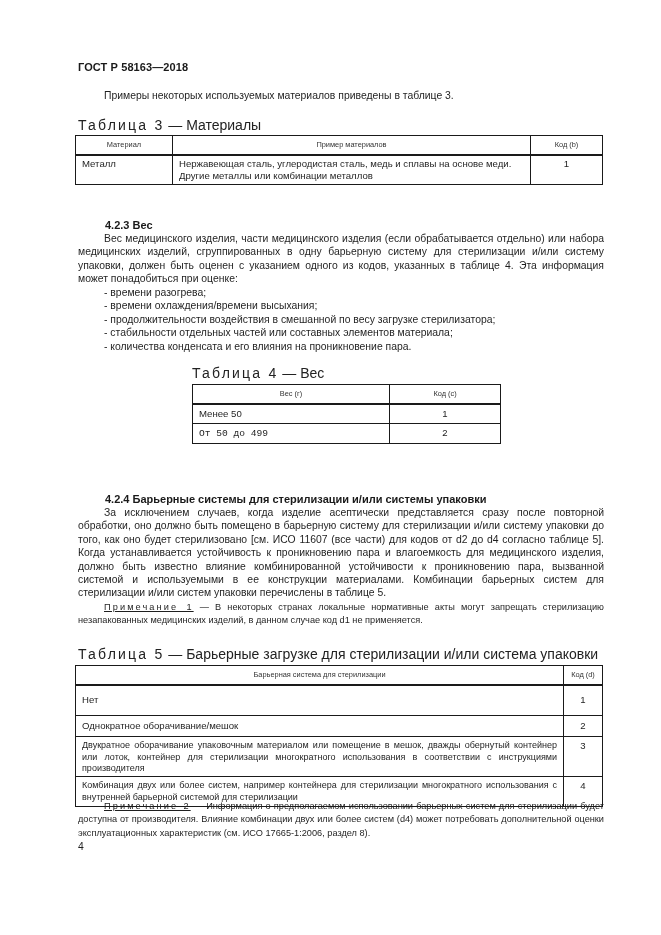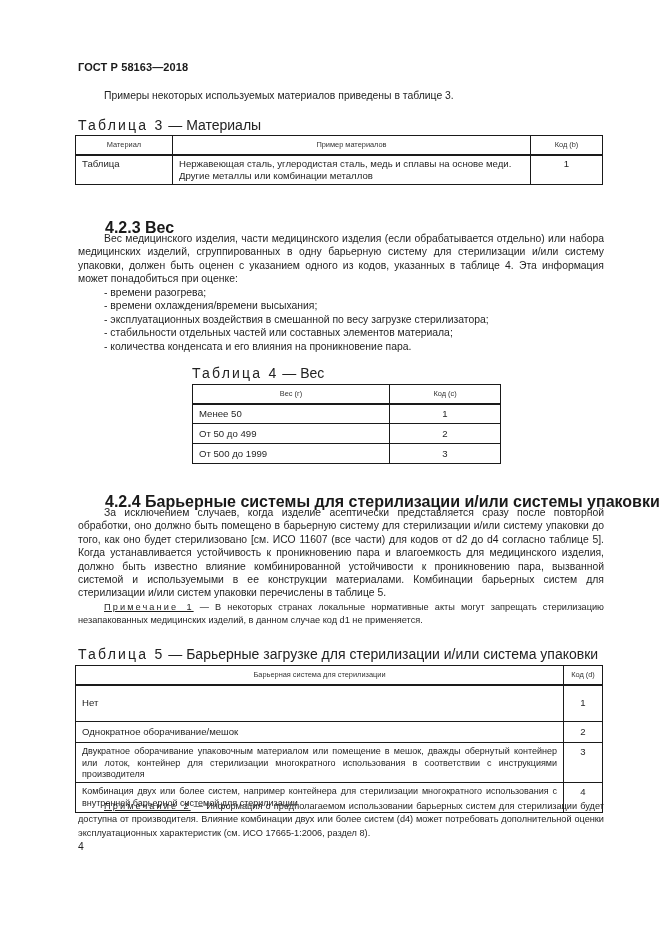--- a/index.html
+++ b/index.html
@@ -28,21 +28,21 @@
       color: #1f1f1f;
     }
     .para.indent { text-indent: 26px; }
     .caption {
       font-size: 14px;
       color: #222;
       white-space: nowrap;
     }
     .spaced { letter-spacing: 2.2px; }
     .section-title {
-      font-size: 16px;
+      font-size: 11px;
       font-weight: bold;
       color: #1a1a1a;
       white-space: nowrap;
     }
     .bullet-list {
       list-style: none;
       margin: 0; padding: 0;
       font-size: 10.4px;
       line-height: 13.4px;
       color: #1f1f1f;
@@ -105,33 +105,33 @@
   </colgroup>
   <thead>
     <tr style="height:19px;">
       <th>Материал</th>
       <th>Пример материалов</th>
       <th>Код (b)</th>
     </tr>
   </thead>
   <tbody>
     <tr style="height:30px;">
-      <td style="padding-top:2px;">Таблица</td>
+      <td style="padding-top:2px;">Металл</td>
       <td style="padding-top:2px;">Нержавеющая сталь, углеродистая сталь, медь и сплавы на основе меди. Другие металлы или комбинации металлов</td>
       <td class="center" style="padding-top:2px;">1</td>
     </tr>
   </tbody>
 </table>
 
 <div class="abs section-title" style="left:105px; top:219px;">4.2.3 Вес</div>
 <div class="abs para indent" style="left:78px; top:232px; width:526px;">Вес медицинского изделия, части медицинского изделия (если обрабатывается отдельно) или набора медицинских изделий, сгруппированных в одну барьерную систему для стерилизации и/или систему упаковки, должен быть оценен с указанием одного из кодов, указанных в таблице 4. Эта информация может понадобиться при оценке:</div>
 <ul class="abs bullet-list" style="left:104px; top:286px;">
   <li>- времени разогрева;</li>
   <li>- времени охлаждения/времени высыхания;</li>
-  <li>- эксплуатационных воздействия в смешанной по весу загрузке стерилизатора;</li>
+  <li>- продолжительности воздействия в смешанной по весу загрузке стерилизатора;</li>
   <li>- стабильности отдельных частей или составных элементов материала;</li>
   <li>- количества конденсата и его влияния на проникновение пара.</li>
 </ul>
 
 <div class="abs caption" style="left:192px; top:365px;">
   <span class="spaced">Таблица 4</span><span> — Вес</span>
 </div>
 
 <table class="gost" style="left:192px; top:384px; width:308px;">
   <colgroup>
@@ -142,27 +142,23 @@
     <tr style="height:19px;">
       <th>Вес (г)</th>
       <th>Код (c)</th>
     </tr>
   </thead>
   <tbody>
     <tr style="height:20px;">
       <td style="vertical-align:middle;">Менее 50</td>
       <td class="center" style="vertical-align:middle;">1</td>
     </tr>
-    <tr style="height:20px;">
+    <tr style="height:20px;font-family:Liberation Mono, monospace;">
       <td style="vertical-align:middle;">От 50 до 499</td>
       <td class="center" style="vertical-align:middle;">2</td>
-    </tr>
-    <tr style="height:20px;">
-      <td style="vertical-align:middle;">От 500 до 1999</td>
-      <td class="center" style="vertical-align:middle;">3</td>
     </tr>
   </tbody>
 </table>
 
 <div class="abs section-title" style="left:105px; top:493px;">4.2.4 Барьерные системы для стерилизации и/или системы упаковки</div>
 <div class="abs para indent" style="left:78px; top:506px; width:526px;">За исключением случаев, когда изделие асептически представляется сразу после повторной обработки, оно должно быть помещено в барьерную систему для стерилизации и/или систему упаковки до того, как оно будет стерилизовано [см. ИСО 11607 (все части) для кодов от d2 до d4 согласно таблице 5]. Когда устанавливается устойчивость к проникновению пара и влагоемкость для медицинского изделия, должно быть известно влияние комбинированной устойчивости к проникновению пара, вызванной системой и используемыми в ее конструкции материалами. Комбинации барьерных систем для стерилизации и/или систем упаковки перечислены в таблице 5.</div>
 
 <div class="abs note" style="left:78px; top:601px; width:526px; text-indent:26px;">
   <span class="note-label">Примечание 1</span><span> — В некоторых странах локальные нормативные акты могут запрещать стерилизацию незапакованных медицинских изделий, в данном случае код d1 не применяется.</span>
 </div>
@@ -176,21 +172,21 @@
     <col style="width:488px">
     <col style="width:39px">
   </colgroup>
   <thead>
     <tr style="height:19px;">
       <th>Барьерная система для стерилизации</th>
       <th style="padding:0 2px;">Код (d)</th>
     </tr>
   </thead>
   <tbody>
-    <tr style="height:37px;">
+    <tr style="height:31px;">
       <td style="vertical-align:middle;">Нет</td>
       <td class="center" style="vertical-align:middle;">1</td>
     </tr>
     <tr style="height:21px;">
       <td style="vertical-align:middle;">Однократное оборачивание/мешок</td>
       <td class="center" style="vertical-align:middle;">2</td>
     </tr>
     <tr style="height:40px;">
       <td class="cell-text" style="font-size:9px; padding-top:3px; line-height:11.6px;">Двукратное оборачивание упаковочным материалом или помещение в мешок, дважды обернутый контейнер или лоток, контейнер для стерилизации многократного использования в соответствии с инструкциями производителя</td>
       <td class="center" style="padding-top:3px;">3</td>

